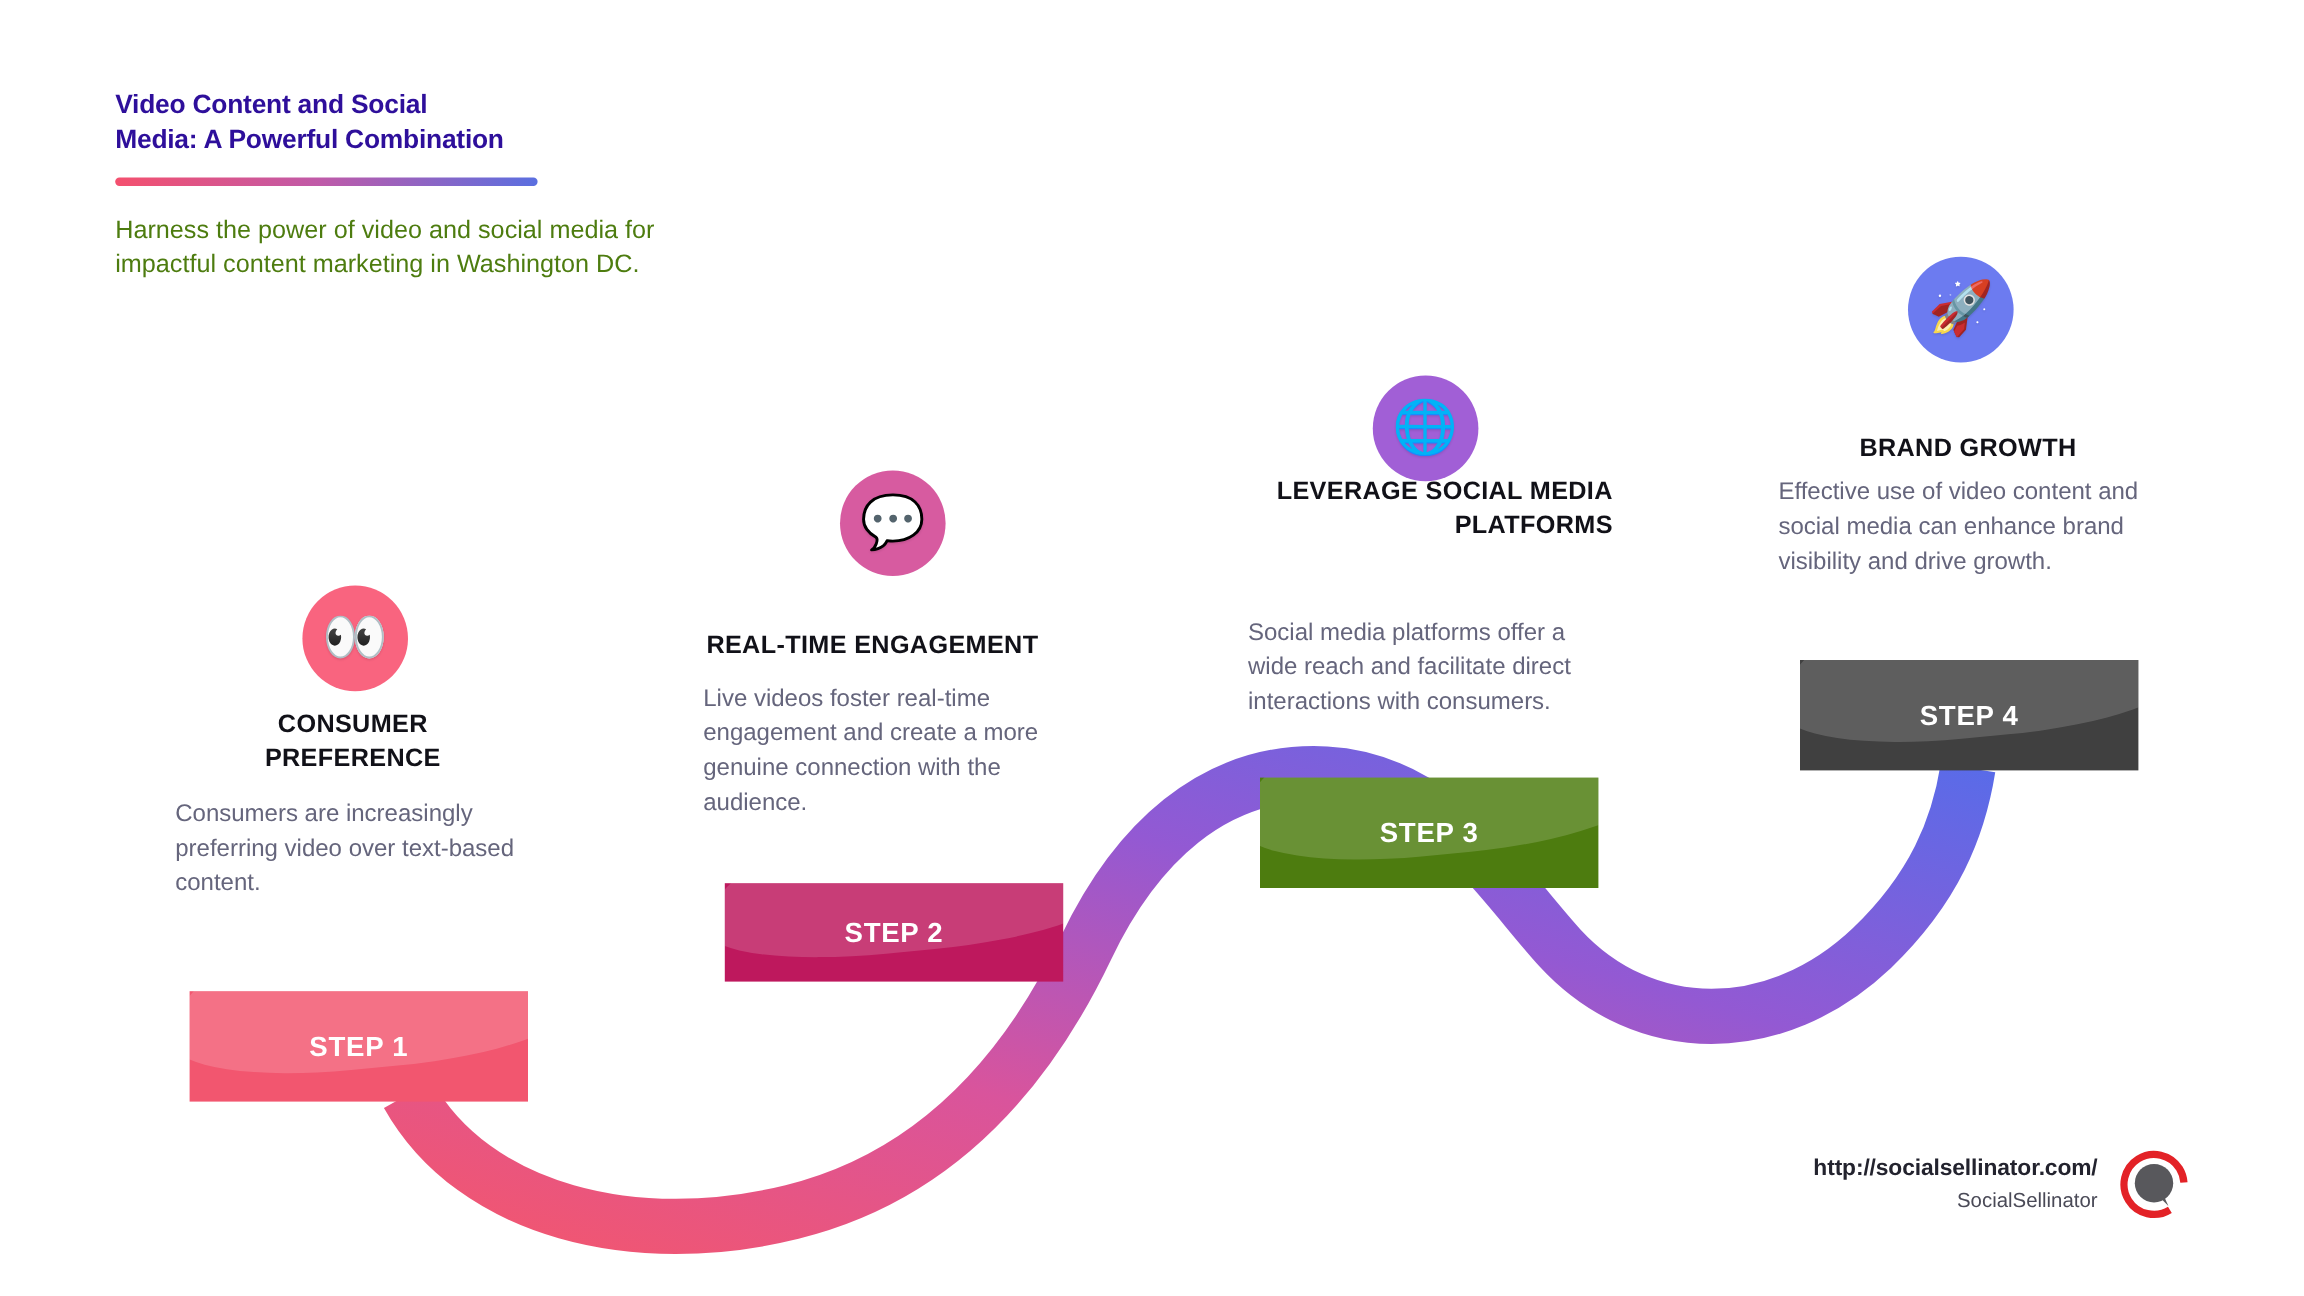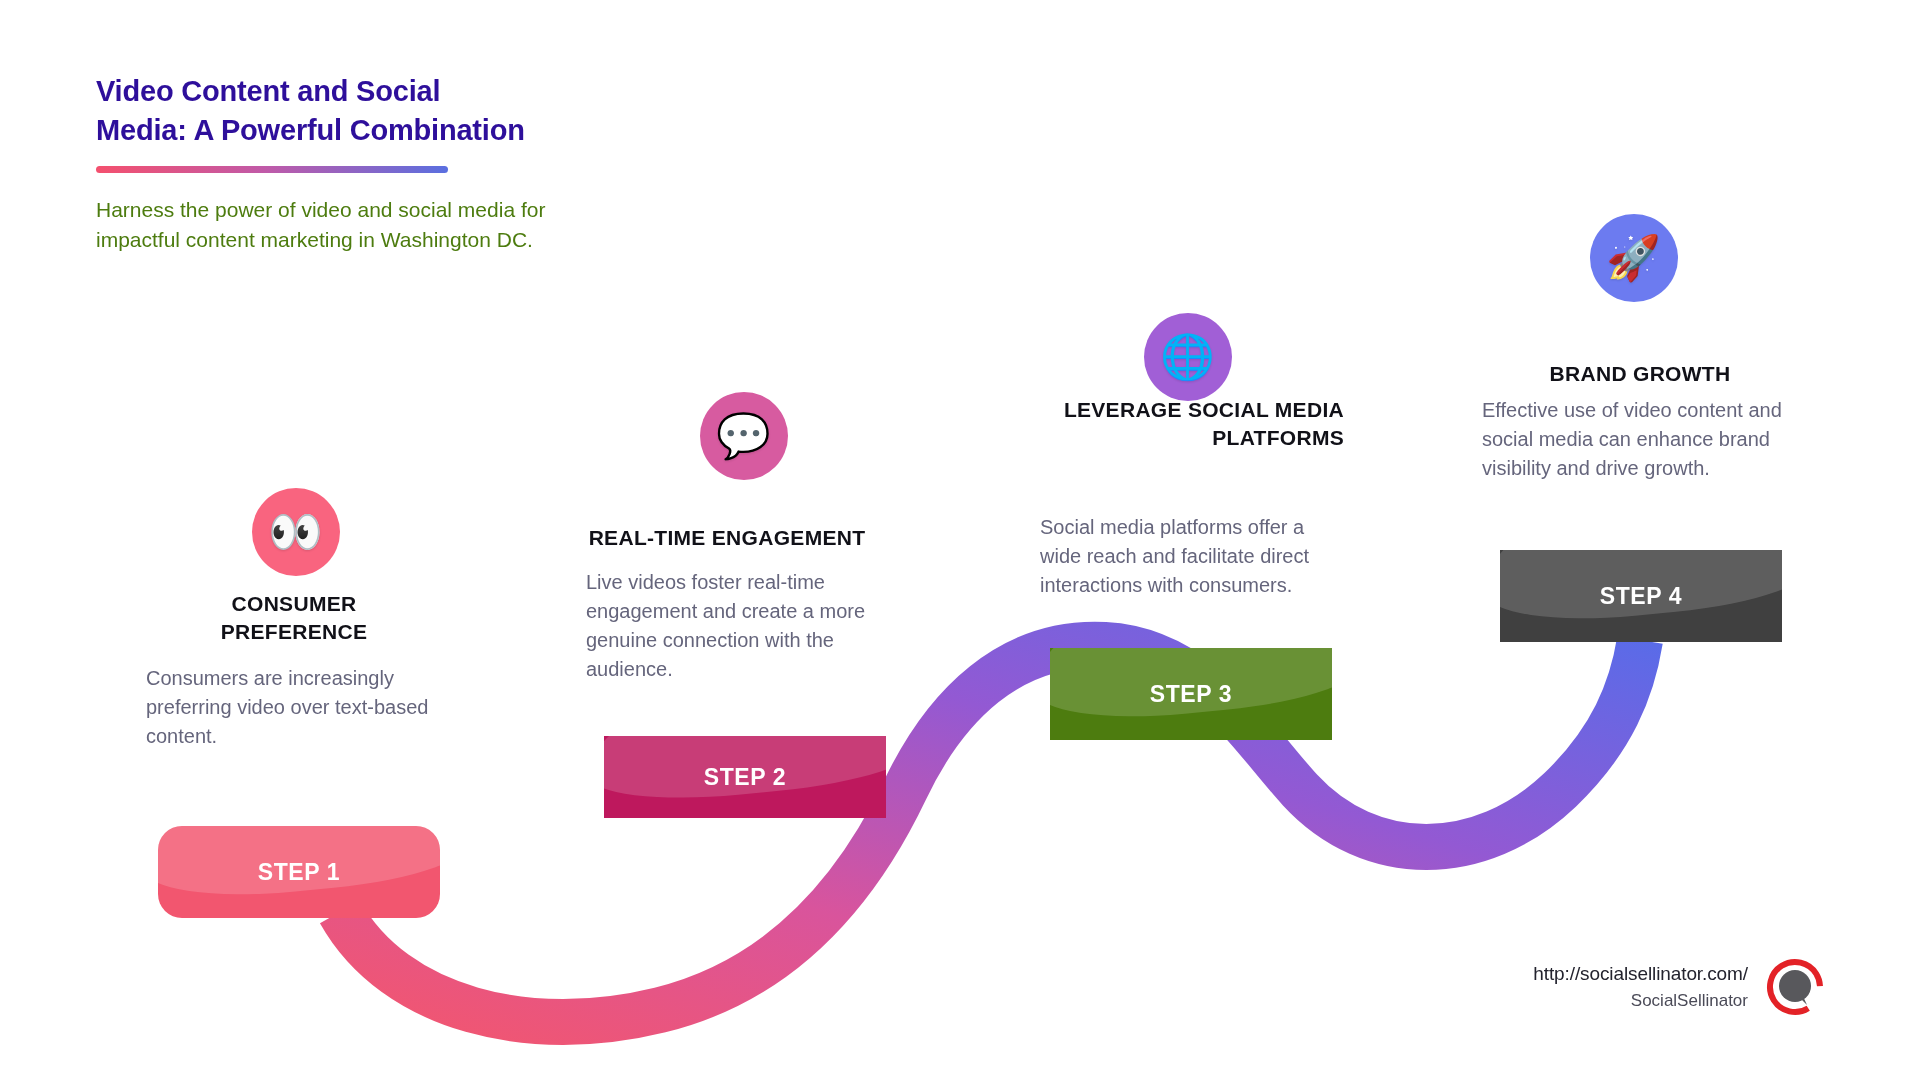--- a/index.html
+++ b/index.html
@@ -7,21 +7,21 @@
     width: 1920px; height: 1080px;
     background: #ffffff;
     font-family: "Liberation Sans", sans-serif;
     overflow: hidden;
   }
   #stage { position: relative; width: 1920px; height: 1080px; background:#fff; }
 
   
   .header { position: absolute; left: 96px; top: 72px; width: 620px; }
   .title {
-    font-size: 29px; font-weight: 700; line-height: 1.33;
+    font-size: 22px; font-weight: 700; line-height: 1.33;
     color: #2E0F9B; letter-spacing: -0.2px;
   }
   .divider {
     margin-top: 17px;
     width: 352px; height: 7px; border-radius: 4px;
     background: linear-gradient(90deg, #F4506E 0%, #C05AA8 48%, #5A6FE0 100%);
   }
   .subtitle {
     margin-top: 22px;
     font-size: 21px; line-height: 1.42; color: #4d7c0f;
@@ -62,21 +62,21 @@
     background: rgba(255,255,255,0.16);
     border-radius: 50% 50% 44% 44% / 70% 70% 30% 30%;
     transform: rotate(-5.5deg);
     pointer-events: none;
   }
   .bar .label { position: relative; z-index: 2; }
 
   
   .footer { position: absolute; right: 96px; bottom: 64px; display: flex; align-items: center; gap: 18px; }
   .footer-text { text-align: right; }
-  .footer-url { font-size: 19px; font-weight: 400; color: #23232E; letter-spacing: -.1px; }
+  .footer-url { font-size: 19px; font-weight: 700; color: #23232E; letter-spacing: -.1px; }
   .footer-name { font-size: 17px; color: #4A4A57; margin-top: 6px; }
   .logo { width: 58px; height: 58px; position: relative; }
 </style>
 </head>
 <body>
 
 <div id="stage">
 
   <svg width="1920" height="1080" viewBox="0 0 1920 1080" style="position:absolute;left:0;top:0;">
     <defs>
@@ -104,21 +104,21 @@
     <div class="divider"></div>
     <div class="subtitle">Harness the power of video and social media for impactful content marketing in Washington DC.</div>
   </div>
 
   <div class="step">
     <div class="icon-circle" style="left:252px; top:488px; background:#F9647F;">
       <span class="icon-glyph">👀</span>
     </div>
     <div class="step-heading" style="left:160px; top:590px; width:268px;">CONSUMER PREFERENCE</div>
     <div class="step-desc" style="left:146px; top:664px; width:296px;">Consumers are increasingly preferring video over text-based content.</div>
-    <div class="bar" style="left:158px; top:826px; width:282px; height:92px; background:#F2566F;border-radius:24px;">
+    <div class="bar" style="left:158px; top:826px; width:282px; height:92px; background:#F2566F;">
       <span class="sheen"></span>
       <span class="label">STEP 1</span>
     </div>
   </div>
 
   <div class="step">
     <div class="icon-circle" style="left:700px; top:392px; background:#D75BA0;">
       <span class="icon-glyph">💬</span>
     </div>
     <div class="step-heading" style="left:572px; top:524px; width:310px;">REAL-TIME ENGAGEMENT</div>

